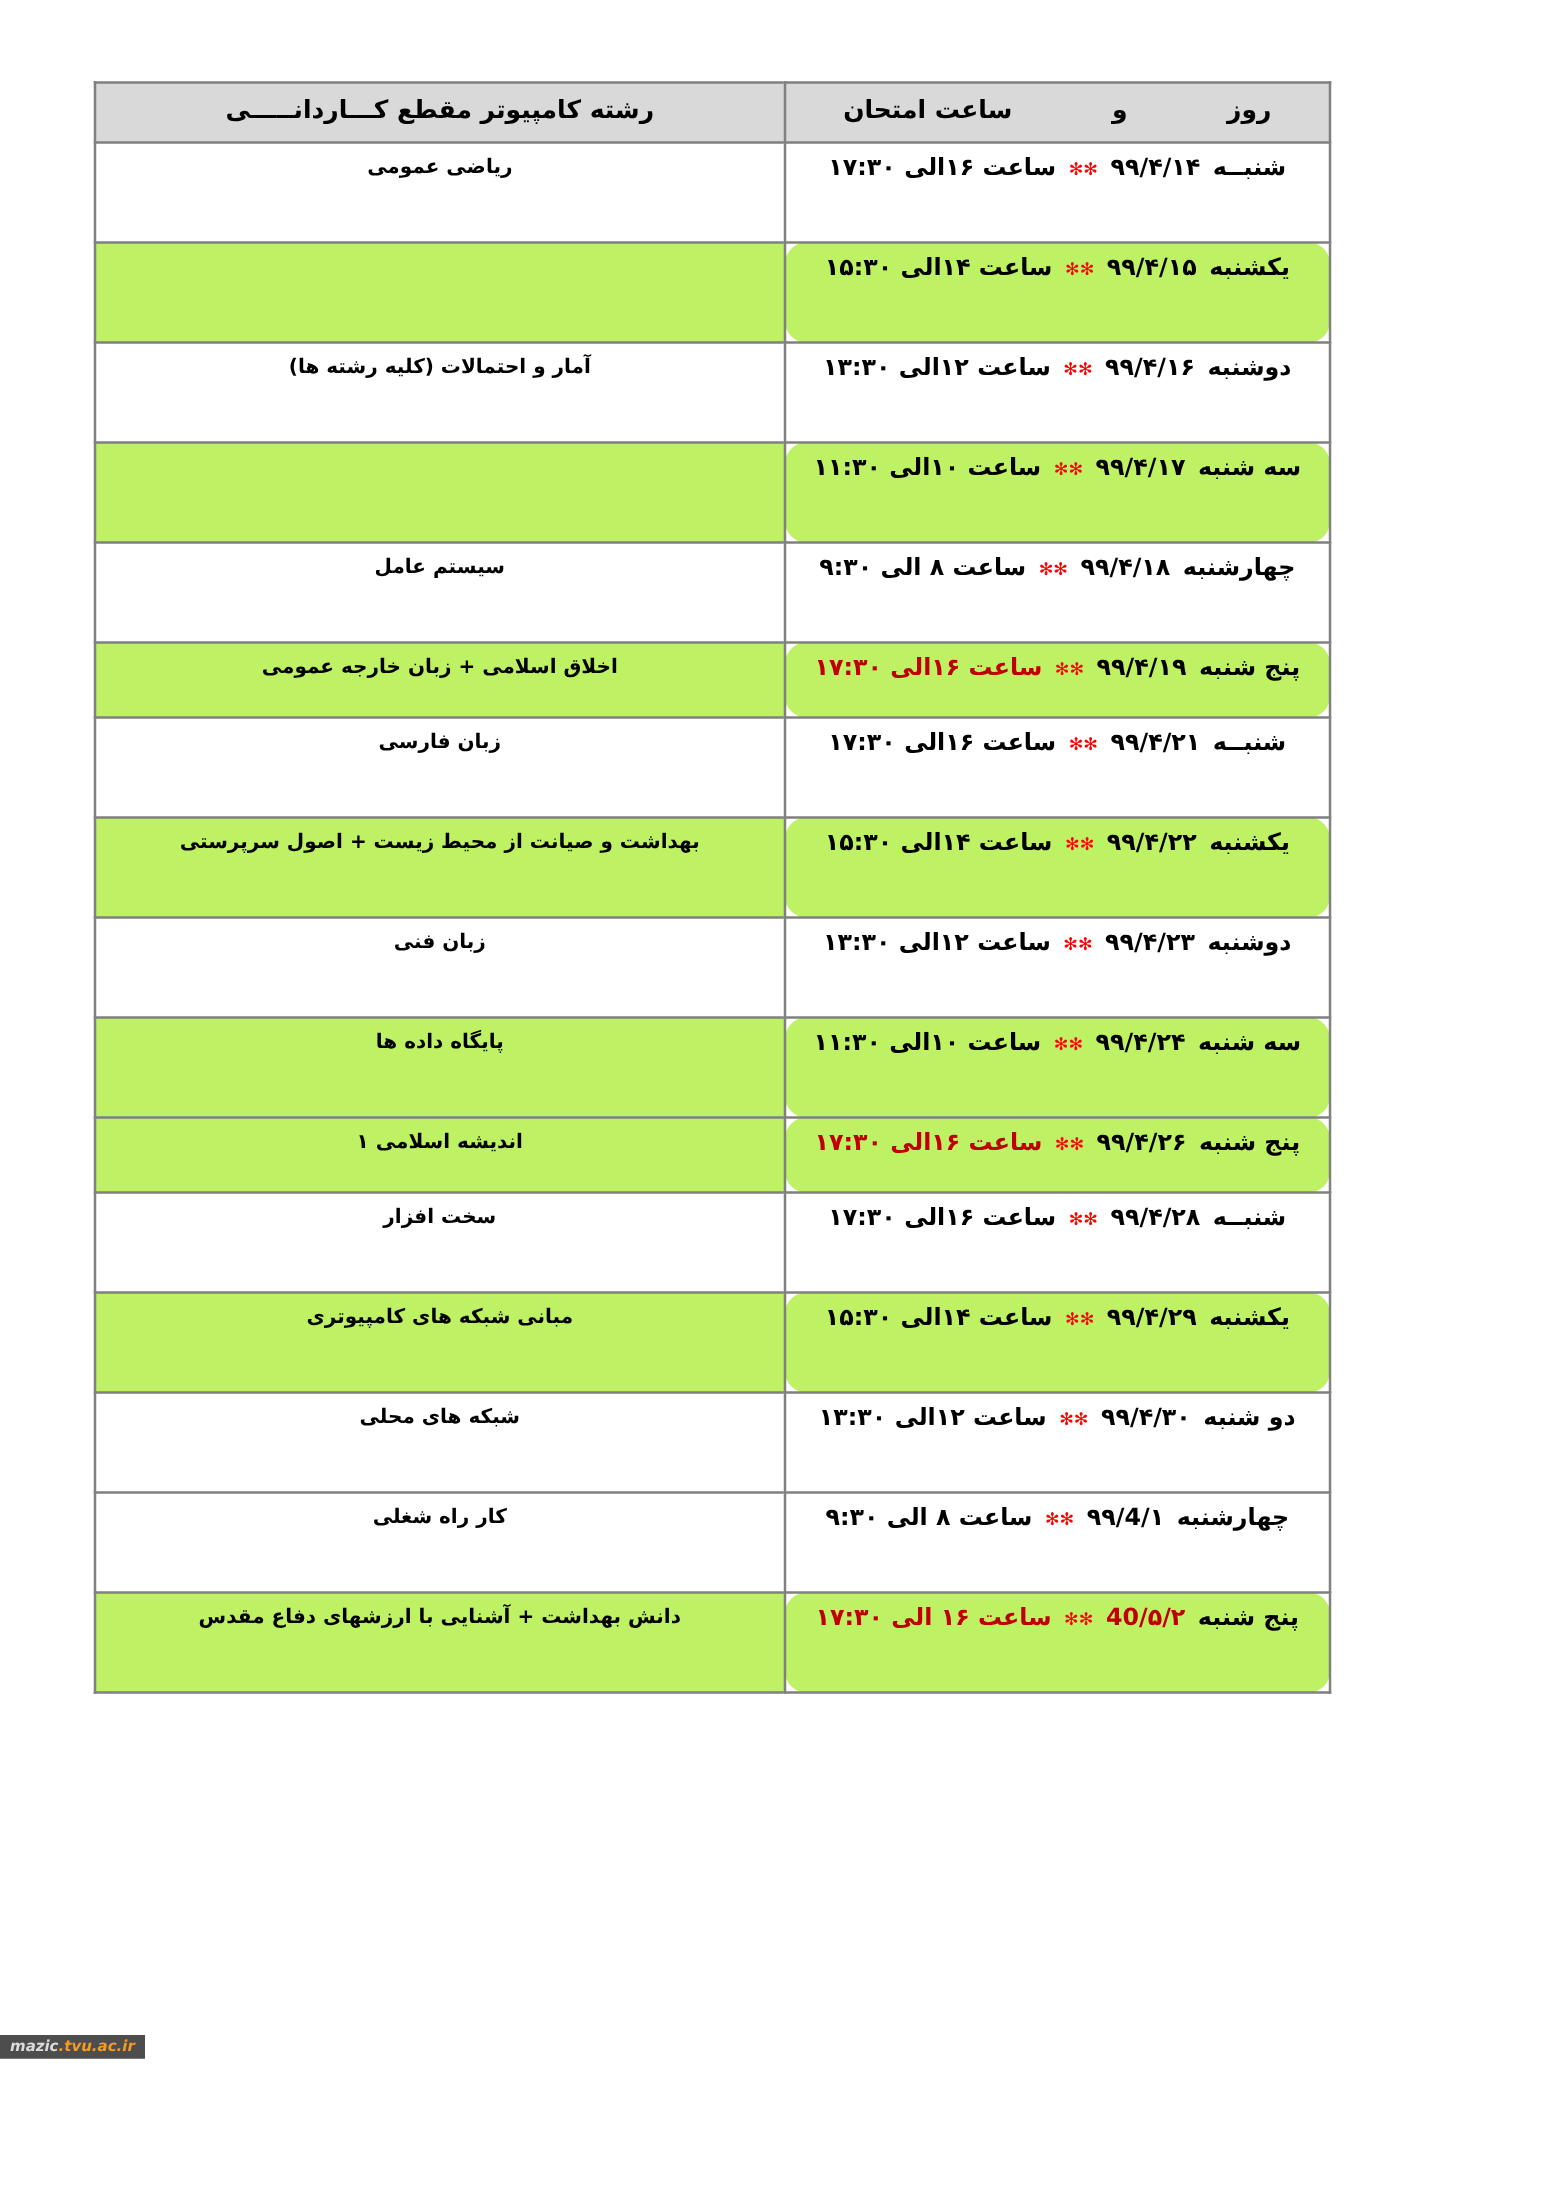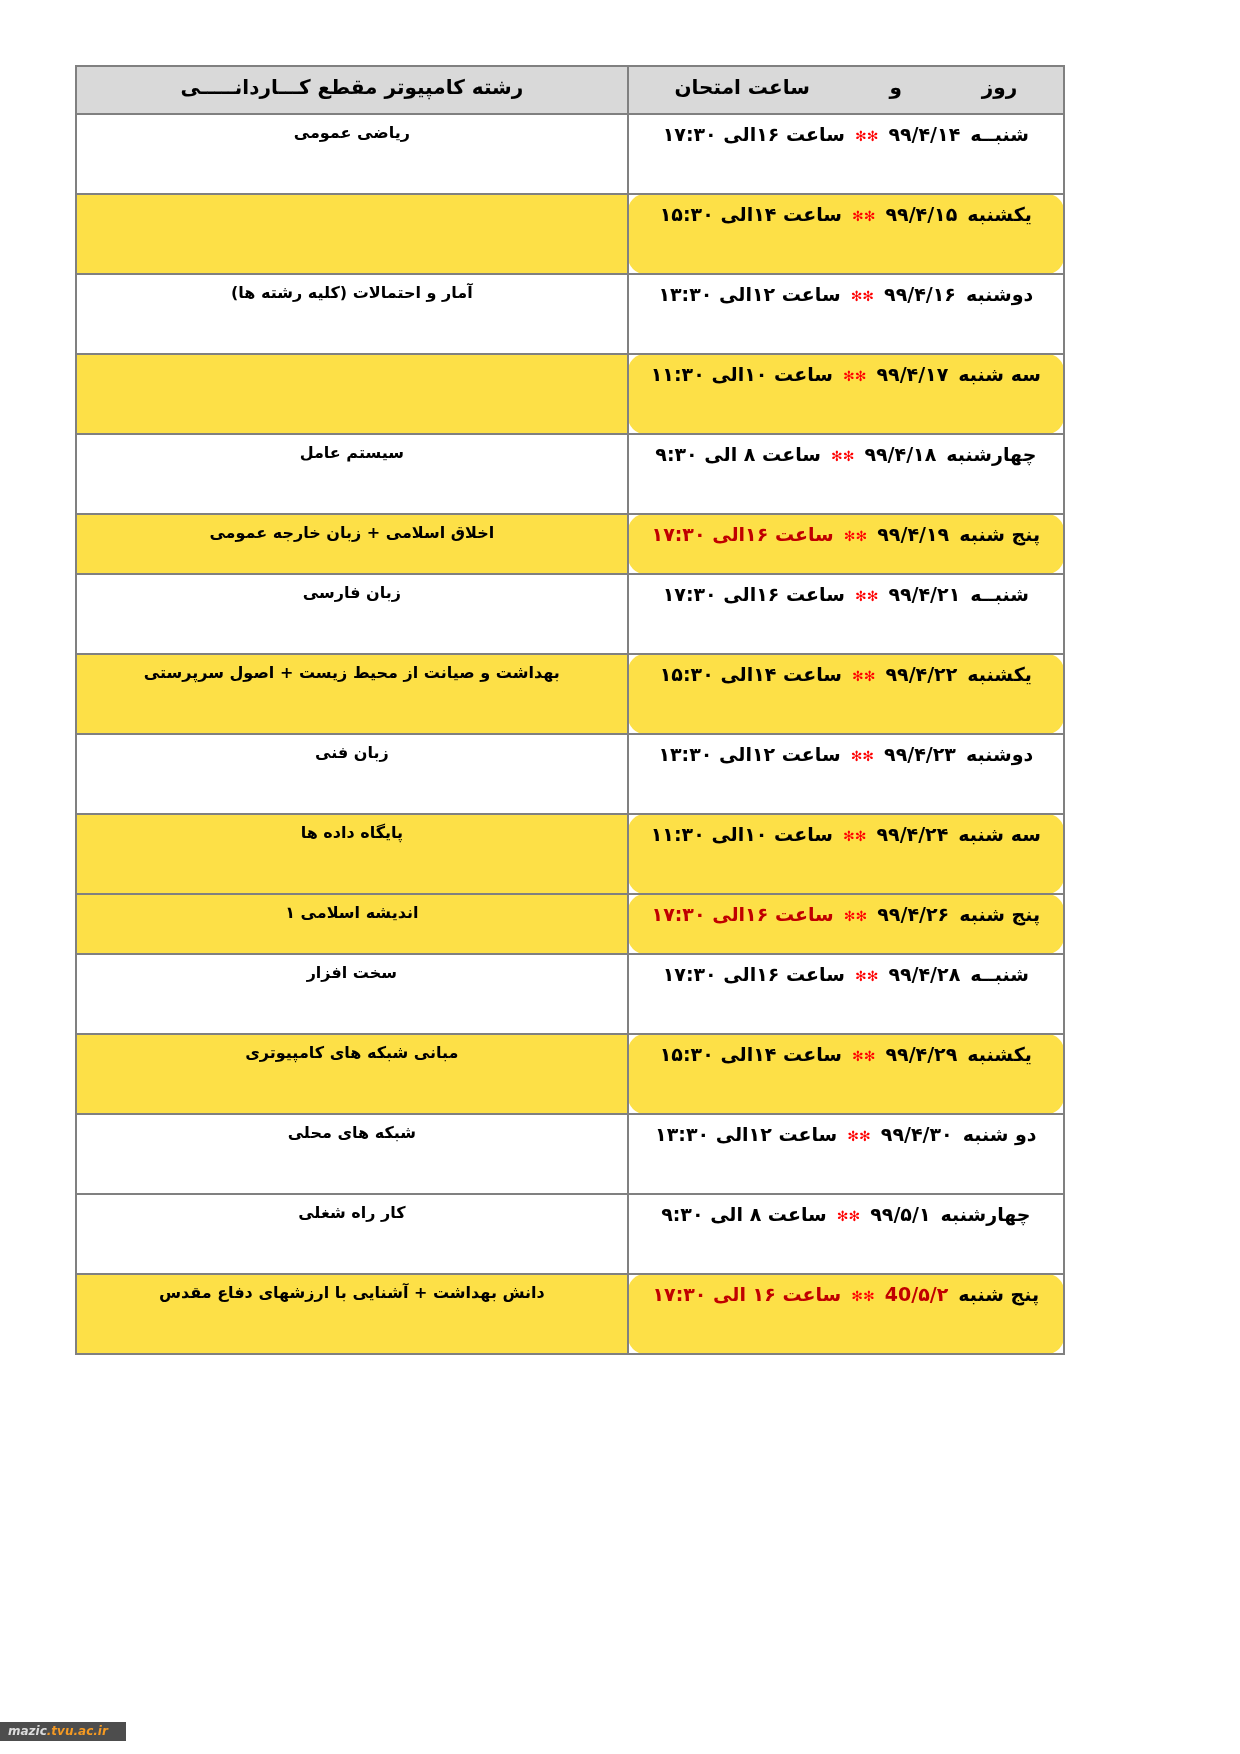--- a/index.html
+++ b/index.html
@@ -51,21 +51,21 @@
   .course-head {
     text-align: center;
   }
   .highlight-purple {
     color: #000000;
     font-weight: bold;
   }
   
   tr.row td { height: 66px; }
   tr.row.compact td { height: 46px; }
-  tr.row.shaded td { background: #fde047; }
+  tr.row.shaded td { background: #bef264; }
   td.day-cell {
     text-align: center;
     font-size: 19px;
     font-weight: bold;
     color: #000000;
     white-space: nowrap;
     border-radius: 17px;
   }
   td.course-cell {
     text-align: center;
@@ -77,23 +77,23 @@
   .stars {
     color: #FF0000;
     font-size: 14px;
     letter-spacing: 1px;
   }
   .red-text { color: #C00000; }
   
   .watermark {
     position: absolute;
     left: 0;
-    top: 1722px;
+    top: 1628px;
     background: #4D4D4D;
-    padding: 2px 18px 3px 8px;
+    padding: 2px 8px 3px 8px;
     font-size: 12px;
     font-style: italic;
     font-weight: bold;
     direction: ltr;
     white-space: nowrap;
   }
   .watermark .wm-light { color: #DCDCDC; }
   .watermark .wm-orange { color: #F59A23; }
 </style>
 </head>
@@ -169,21 +169,21 @@
         </tr>
         <tr class="row shaded">
           <td class="day-cell"><span class="part day-name">یکشنبه</span><span class="part exam-date">۹۹/۴/۲۹</span><span class="part stars">✻✻</span><span class="part exam-time">ساعت ۱۴الی ۱۵:۳۰</span></td>
           <td class="course-cell"><span class="course-name">مبانی شبکه های کامپیوتری</span></td>
         </tr>
         <tr class="row">
           <td class="day-cell"><span class="part day-name">دو شنبه</span><span class="part exam-date">۹۹/۴/۳۰</span><span class="part stars">✻✻</span><span class="part exam-time">ساعت ۱۲الی ۱۳:۳۰</span></td>
           <td class="course-cell"><span class="course-name">شبکه های محلی</span></td>
         </tr>
         <tr class="row">
-          <td class="day-cell"><span class="part day-name">چهارشنبه</span><span class="part exam-date">۹۹/۵/۱</span><span class="part stars">✻✻</span><span class="part exam-time">ساعت ۸ الی ۹:۳۰</span></td>
+          <td class="day-cell"><span class="part day-name">چهارشنبه</span><span class="part exam-date">۹۹/4/۱</span><span class="part stars">✻✻</span><span class="part exam-time">ساعت ۸ الی ۹:۳۰</span></td>
           <td class="course-cell"><span class="course-name">کار راه شغلی</span></td>
         </tr>
         <tr class="row shaded">
           <td class="day-cell"><span class="part day-name">پنج شنبه</span><span class="part exam-date red-text">40/۵/۲</span><span class="part stars">✻✻</span><span class="part exam-time red-text">ساعت ۱۶ الی ۱۷:۳۰</span></td>
           <td class="course-cell"><span class="course-name">دانش بهداشت + آشنایی با ارزشهای دفاع مقدس</span></td>
         </tr>
       </tbody>
   </table>
 </div>
 

